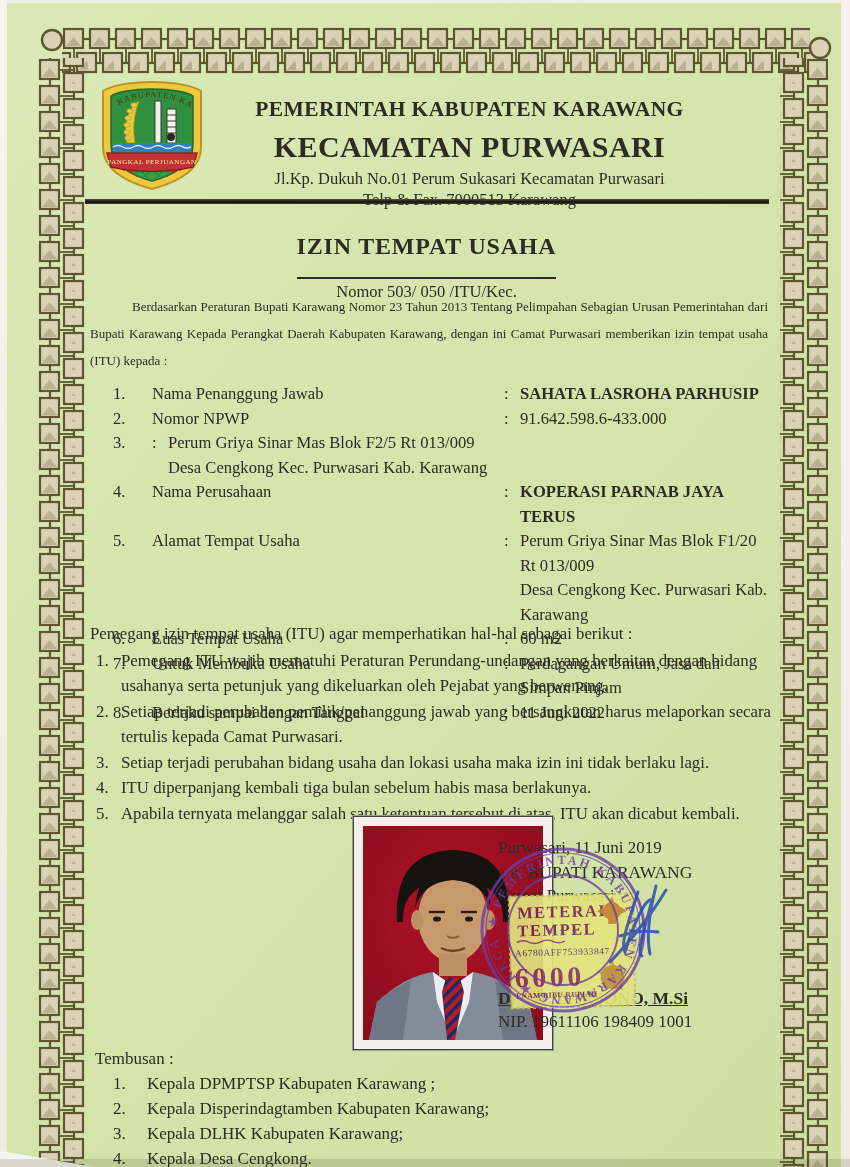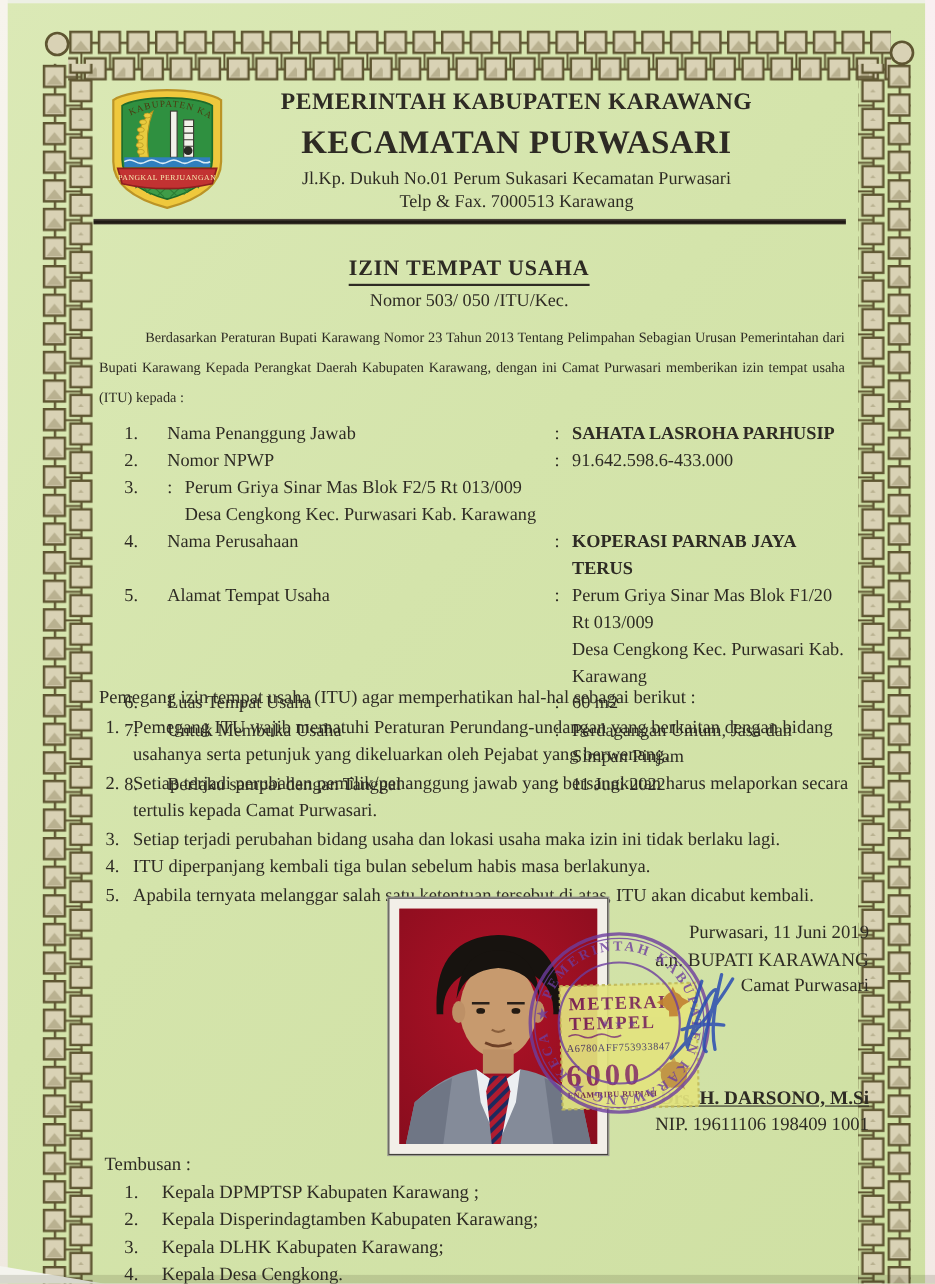--- a/index.html
+++ b/index.html
@@ -14,32 +14,32 @@
              background:linear-gradient(#f7f4ed,#efe9e0);}
   .edge-right{position:absolute;right:0;top:0;width:9px;height:100%;
               background:linear-gradient(#f9eff1,#f3eae5);}
   .edge-top{position:absolute;left:0;top:0;width:100%;height:3px;background:#edf0e4;}
   .corner-wedge{position:absolute;left:0;bottom:0;width:95px;height:16px;background:#f4f4ee;
                 clip-path:polygon(0 0,100% 100%,0 100%);}
   .bottom-shade{position:absolute;left:0;bottom:0;width:100%;height:8px;background:rgba(70,70,40,.16);}
 
   .header{position:absolute;left:85px;top:78px;width:683px;height:120px;}
   .logo{position:absolute;left:8px;top:1px;width:118px;height:114px;}
-  .header-text{position:absolute;left:112px;right:26px;top:2px;text-align:center;}
+  .header-text{position:absolute;left:112px;right:26px;top:19px;text-align:center;}
   .h1{font-size:21.5px;font-weight:bold;letter-spacing:.4px;}
   .h2{font-size:30px;font-weight:bold;letter-spacing:.4px;margin-top:8px;}
   .h3{font-size:16.5px;margin-top:5px;}
   .h4{font-size:16.5px;margin-top:1px;}
 
   .rule{position:absolute;left:85px;top:199px;width:684px;height:5px;
         background:linear-gradient(#554e44,#17130d 55%,#3e372c);}
 
   .title-block{position:absolute;left:85px;top:233px;width:683px;text-align:center;}
-  .doc-title{display:inline-block;font-size:20px;font-weight:bold;letter-spacing:.8px;
-             border-bottom:2.5px solid #2e2b24;padding-bottom:2px;}
+  .doc-title{display:inline-block;font-size:24px;font-weight:bold;letter-spacing:.8px;
+             border-bottom:2.5px solid #2e2b24;padding-bottom:17px;}
   .doc-number{font-size:16.5px;margin-top:3px;}
 
   .intro{position:absolute;left:90px;top:293px;width:678px;font-size:13px;
          line-height:27px;text-align:justify;text-indent:42px;}
 
   .details{position:absolute;left:90px;top:382px;width:680px;font-size:16.6px;line-height:24.5px;}
   .drow{display:flex;align-items:flex-start;}
   .dnum{flex:0 0 62px;padding-left:23px;box-sizing:border-box;}
   .dlabel{flex:0 0 352px;}
   .dcolon{flex:0 0 16px;}
@@ -49,21 +49,21 @@
   .conditions{position:absolute;left:90px;top:621px;width:686px;font-size:16.8px;line-height:25.5px;}
   .cintro{margin-bottom:1px;}
   .crow{display:flex;align-items:flex-start;}
   .cnum{flex:0 0 31px;padding-left:6px;box-sizing:border-box;}
   .ctext{flex:1;}
 
   .photo{position:absolute;left:353px;top:816px;width:198px;height:232px;background:#f2efe8;
          border:1px solid #43423c;box-shadow:0 0 0 1px #9a9a90;}
   .photo-inner{position:absolute;left:9px;top:9px;right:9px;bottom:9px;overflow:hidden;background:#9c1022;}
 
-  .sign-block{position:absolute;left:498px;top:836px;width:292px;text-align:right;
+  .sign-block{position:absolute;left:498px;top:836px;width:292px;text-align:left;
               font-size:17px;line-height:24px;}
   .s2{font-size:17.5px;}
   .sign-gap{height:78px;}
   .s-name{font-size:17.5px;font-weight:bold;text-decoration:underline;}
   .s-rank{margin-top:1px;}
 
   .stamp-layer{position:absolute;left:460px;top:840px;width:260px;height:215px;pointer-events:none;}
 
   .tembusan{position:absolute;left:95px;top:1046px;width:520px;font-size:17px;line-height:25px;}
   .trow{display:flex;}

